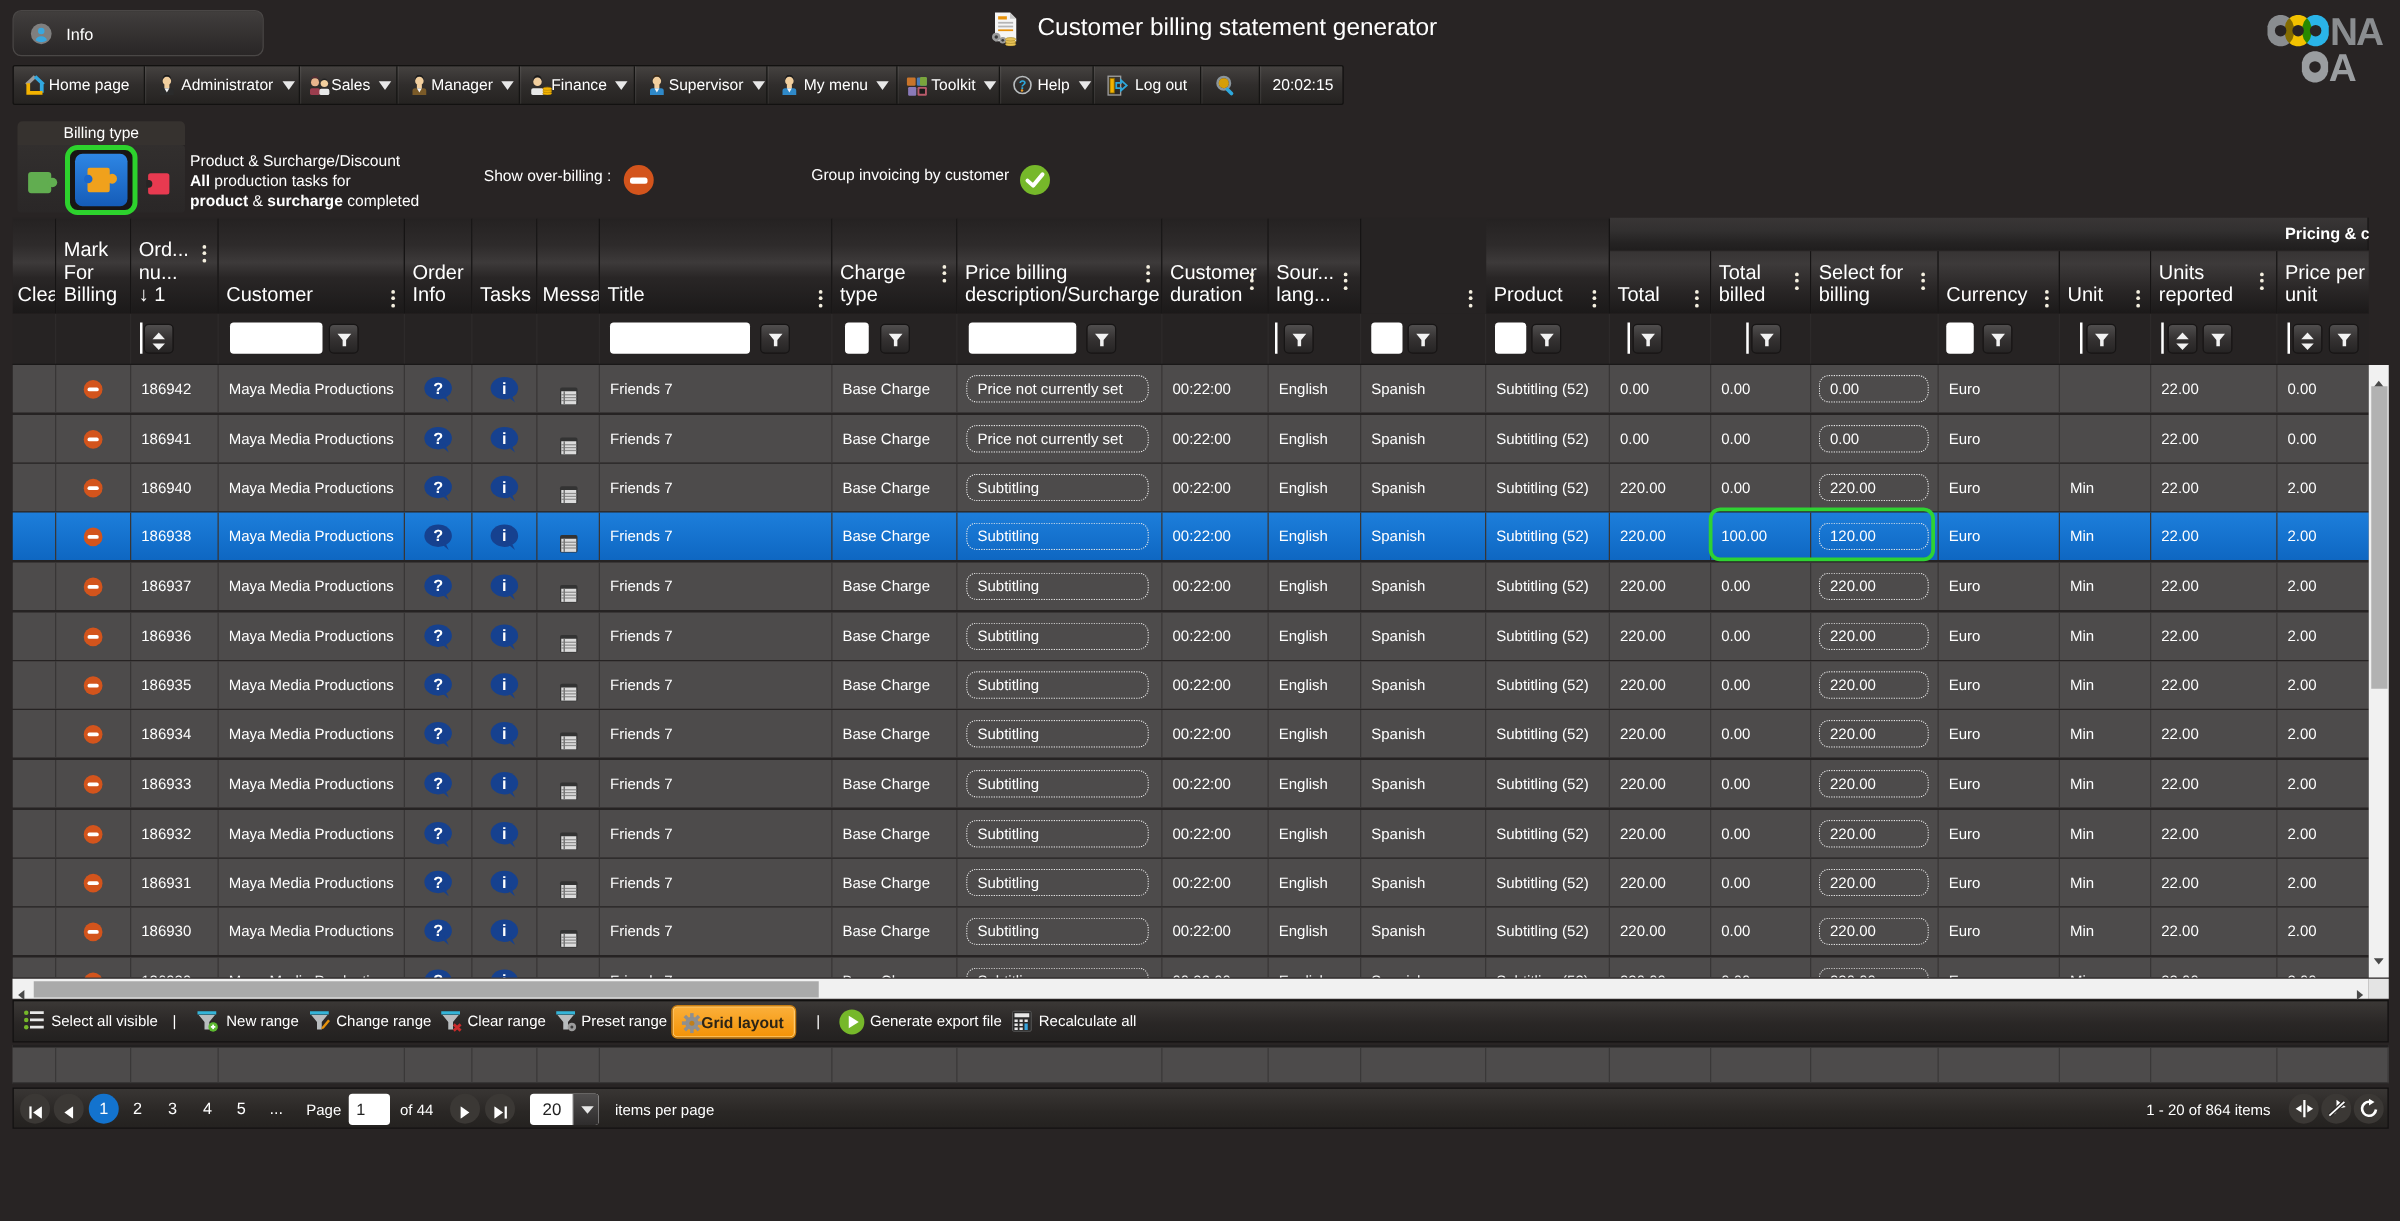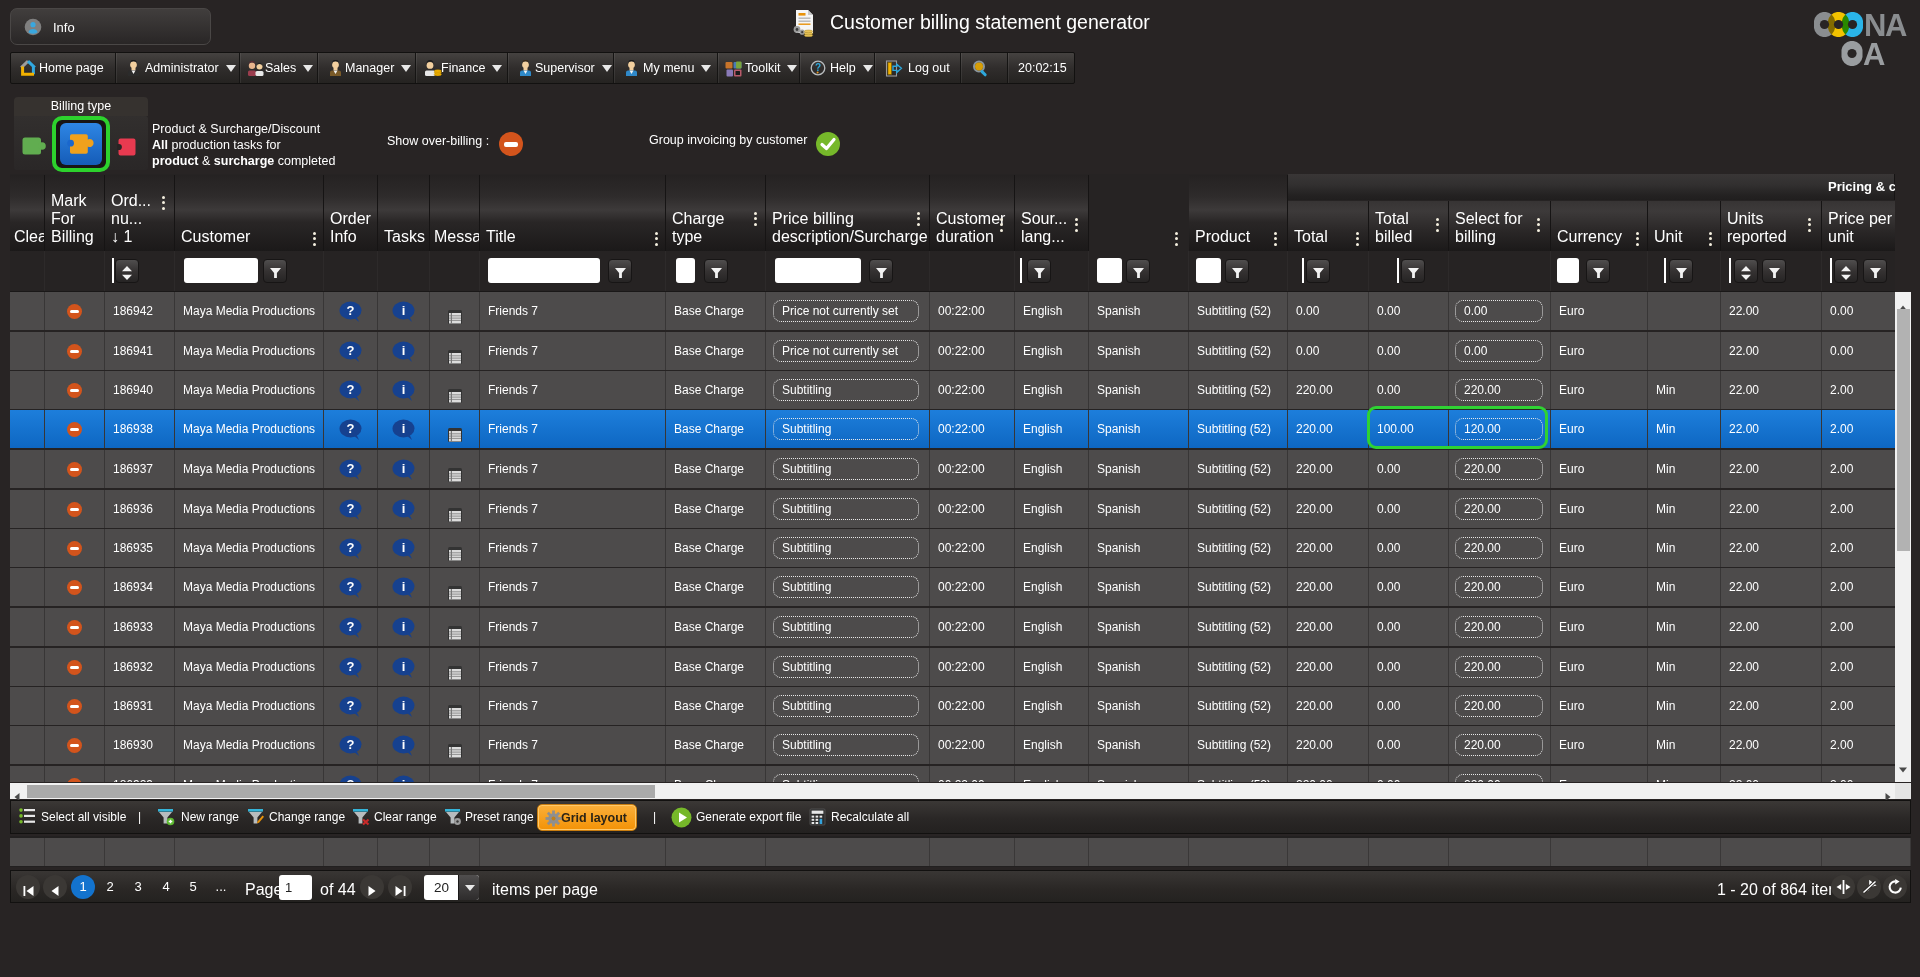--- a/index.html
+++ b/index.html
@@ -86,21 +86,21 @@
 
 #gfoot { position:absolute; left:10px; top:836px; width:1901px; height:31px; background:#4d4b4b; border-top:2px solid #222020; border-bottom:1px solid #222020; overflow:hidden; }
 .footc { position:absolute; top:0; height:31px; border-right:1.4px solid #3a3838; }
 
 
 #pager { position:absolute; left:10px; top:870px; width:1901px; height:33px;
   background:linear-gradient(#393634,#2a2725 60%,#242220); border:1px solid #121110; }
 .pbtn { position:absolute; top:4px; width:24px; height:24px; border-radius:50%; background:#3b3835; text-align:center; padding-top:7px; }
 .pnum { position:absolute; top:4px; width:24px; height:24px; border-radius:50%; color:#fff; font-size:13px; text-align:center; line-height:24px; }
 .pcur { background:#1373ce; }
-.ptxt { position:absolute; color:#fff; font-size:16px; top:10px; white-space:nowrap;text-align:center; }
+.ptxt { position:absolute; color:#fff; font-size:12px; top:10px; white-space:nowrap;text-align:center; }
 #pginp { position:absolute; left:268px; top:4px; width:33px; height:25px; background:#fff; border-radius:3px; color:#222; font-size:13px; line-height:25px; padding-left:6px; }
 #ppdrop { position:absolute; left:413px; top:4px; width:55px; height:25px; background:#fff; border-radius:3px; color:#222; font-size:13.5px; line-height:25px; padding-left:10px; }
 #ppdrop .db { position:absolute; right:0; top:0; width:21px; height:25px; background:linear-gradient(#504e4e,#2e2c2c); border-radius:0 3px 3px 0; border-left:1px solid #1a1818; }
 #ppdrop .db:after { content:""; position:absolute; left:5.5px; top:10px; width:0; height:0; border-left:5px solid transparent; border-right:5px solid transparent; border-top:6px solid #e8e8e8; }
 
 #copyright { position:absolute; left:0; top:962px; width:1920px; text-align:center; font-size:11px; color:#fff; }
 #copyright .o1 { color:#9a9a9a; font-weight:bold; } #copyright .o2 { color:#f0b400; font-weight:bold; }
 #copyright .o3 { color:#2aa8e0; font-weight:bold; } #copyright .on { color:#8a8a8a; font-weight:bold; }
 </style></head>
 <body>

